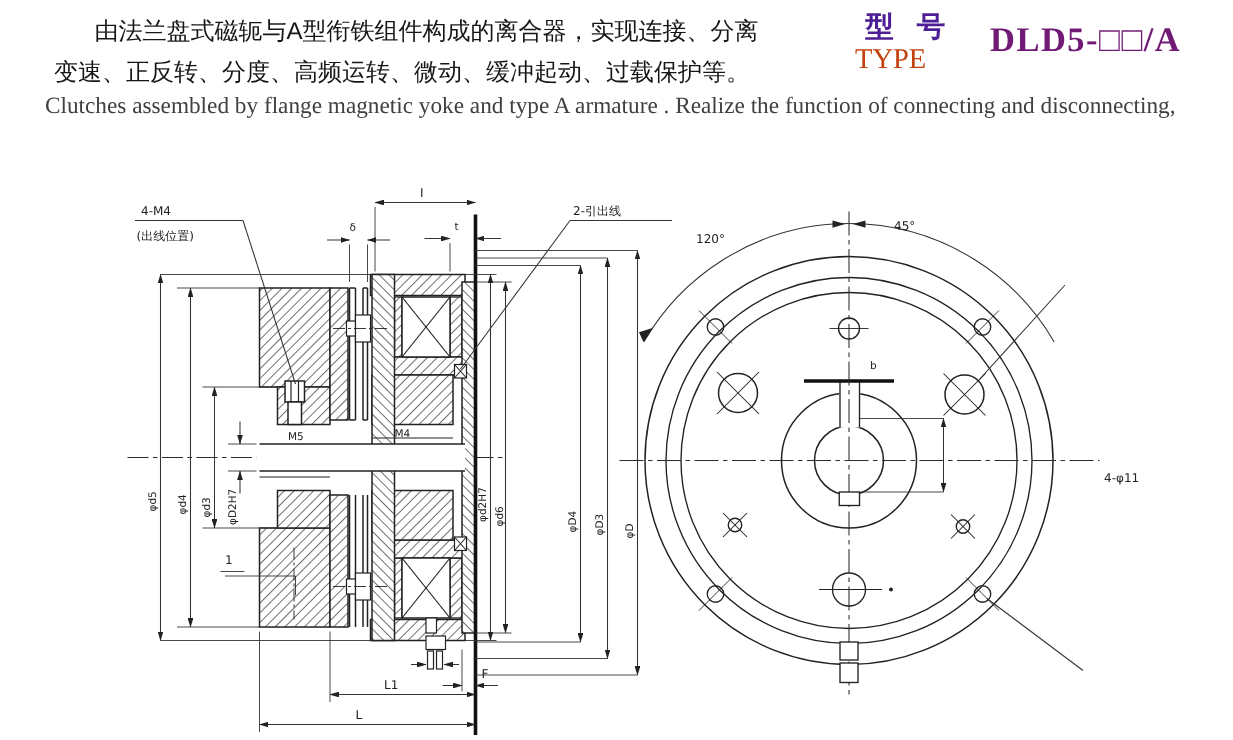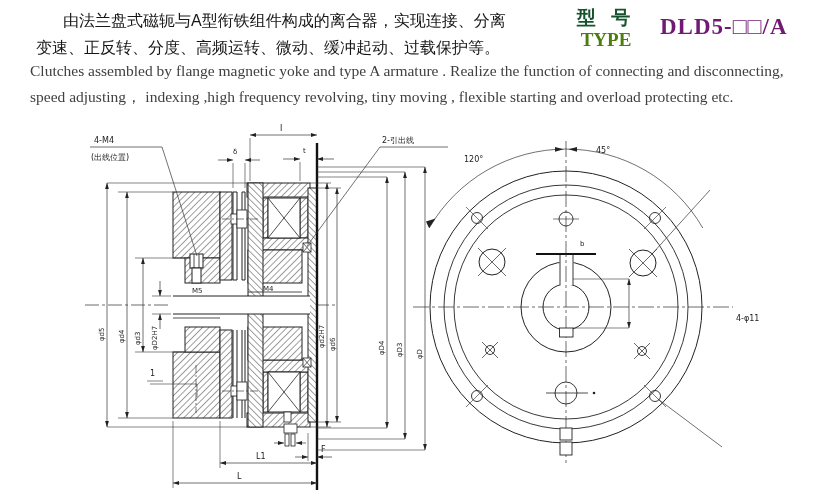--- a/index.html
+++ b/index.html
@@ -3,44 +3,43 @@
 <meta charset="utf-8">
 <style>
   html,body{margin:0;padding:0;background:#fff;}
   .page{position:relative;width:822px;height:493px;background:#fff;overflow:hidden;
         font-family:"Liberation Sans",sans-serif;color:#111;}
   .cn1,.cn2{position:absolute;margin:0;font-size:16px;letter-spacing:0px;color:#161616;
         font-family:"Liberation Sans",sans-serif;text-align:center;}
   .cn1{left:63px;top:11px;}
   .cn2{left:36px;top:38px;}
   .typecn{position:absolute;left:570px;top:5px;width:72px;text-align:center;
-        font-size:19px;font-weight:bold;color:#14532d;letter-spacing:5px;}
-  .typeen{position:absolute;left:570px;top:29px;width:72px;text-align:center;
-        font-size:19px;font-weight:bold;color:#4d7c0f;font-family:"Liberation Serif",serif;}
+        font-size:19px;font-weight:bold;color:#4c1d95;letter-spacing:5px;}
+  .typeen{position:absolute;left:570px;top:29px;width:72px;text-align:left;
+        font-size:19px;font-weight:normal;color:#c2410c;font-family:"Liberation Serif",serif;}
   .model{position:absolute;left:660px;top:14px;font-size:23px;font-weight:bold;color:#701a75;
         font-family:"Liberation Serif",serif;letter-spacing:1px;}
   .en1,.en2{position:absolute;margin:0;font-size:15.5px;color:#404040;
         font-family:"Liberation Serif",serif;}
   .en1{left:30px;top:62px;}
   .en2{left:30px;top:87px;}
   svg .tx{font:7px "DejaVu Sans",sans-serif;fill:#222;}
   svg .tx2{font:8px "DejaVu Sans",sans-serif;fill:#222;}
   svg .txc{font:8px "DejaVu Sans",sans-serif;fill:#222;}
 </style>
 </head>
 <body>
 
 <div class="page">
   <p class="cn1">由法兰盘式磁轭与A型衔铁组件构成的离合器，实现连接、分离</p>
   <p class="cn2">变速、正反转、分度、高频运转、微动、缓冲起动、过载保护等。</p>
   <div class="typecn">型 号</div>
   <div class="typeen">TYPE</div>
   <div class="model">DLD5-□□/A</div>
   <p class="en1">Clutches assembled by flange magnetic yoke and type A armature . Realize the function of connecting and disconnecting,</p>
-  <p class="en2">speed adjusting， indexing ,high frequency revolving, tiny moving , flexible starting and overload protecting etc.</p>
 
   <svg width="822" height="380" viewBox="0 0 822 380" style="position:absolute;left:0;top:113px;">
     <defs>
       <pattern id="hA" width="4.6" height="4.6" patternUnits="userSpaceOnUse" patternTransform="rotate(45)">
         <rect width="4.6" height="4.6" fill="#fff"></rect>
         <line x1="0" y1="0" x2="0" y2="4.6" stroke="#2a2a2a" stroke-width="0.9"></line>
       </pattern>
       <pattern id="hB" width="4.6" height="4.6" patternUnits="userSpaceOnUse" patternTransform="rotate(-45)">
         <rect width="4.6" height="4.6" fill="#fff"></rect>
         <line x1="0" y1="0" x2="0" y2="4.6" stroke="#2a2a2a" stroke-width="0.9"></line>

